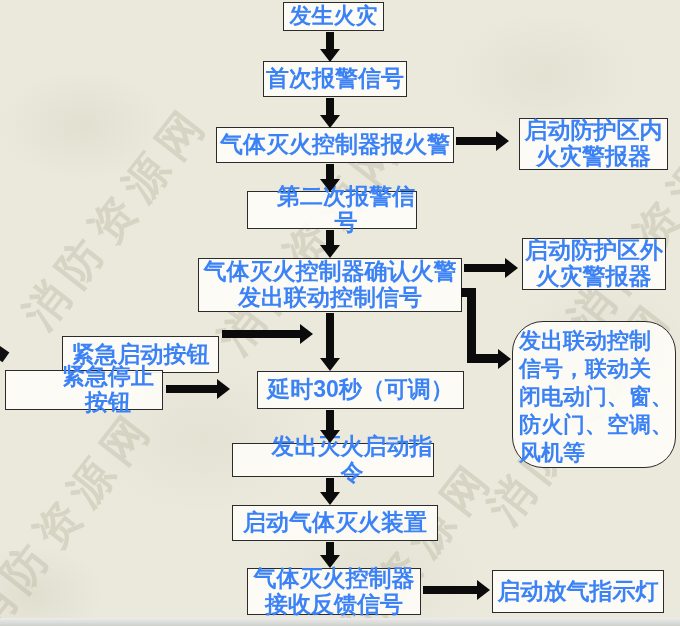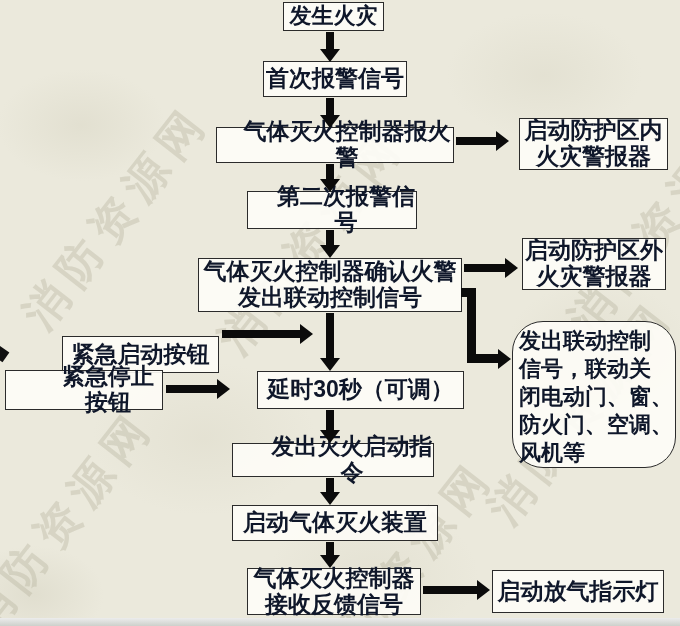--- a/index.html
+++ b/index.html
@@ -26,21 +26,21 @@
     transform-origin:left top;
     white-space:nowrap;
     pointer-events:none;
     user-select:none;
   }
   .box{
     position:absolute;
     box-sizing:border-box;
     background:rgba(253,252,246,.92);
     border:1.5px solid #2b2b2b;
-    color:#0f172a;
+    color:#3b82f6;
     font-weight:bold;
     display:flex;align-items:center;justify-content:center;
     text-align:center;
     white-space:pre-line;
     line-height:1.12;
   }
   .shaft-v{position:absolute;width:8px;background:#0b0b0b;}
   .shaft-v.head::after{
     content:"";position:absolute;top:100%;left:calc(50% - 10px);
     border-left:10px solid transparent;border-right:10px solid transparent;
@@ -72,21 +72,21 @@
   <div class="wm" style="left:295px;top:660px;">消防资源网</div>
   <div class="wm" style="left:475px;top:500px;">消防资源网</div>
   <div class="wm" style="left:555px;top:310px;">消防资源网</div>
 
   <div class="stray"></div>
 
   <div class="box" style="left:283px;top:2px;width:101px;height:29px;font-size:22px;">发生火灾</div>
 
   <div class="box" style="left:263px;top:61px;width:144px;height:36px;font-size:23px;">首次报警信号</div>
 
-  <div class="box" style="left:216px;top:127px;width:238px;height:36px;font-size:23px;padding-left:24px;">气体灭火控制器报火警</div>
+  <div class="box" style="left:216px;top:127px;width:238px;height:36px;font-size:23px;">气体灭火控制器报火警</div>
 
   <div class="box" style="left:247px;top:191px;width:170px;height:38px;font-size:23px;padding-left:28px;">第二次报警信号</div>
 
   <div class="box" style="left:198px;top:258px;width:264px;height:54px;font-size:23px;">气体灭火控制器确认火警
 发出联动控制信号</div>
 
   <div class="box" style="left:233px;top:371px;width:207px;height:38px;font-size:23px;margin-left:24px;">延时30秒（可调）</div>
 
   <div class="box" style="left:232px;top:443px;width:202px;height:34px;font-size:23px;padding-left:38px;">发出灭火启动指令</div>
 

